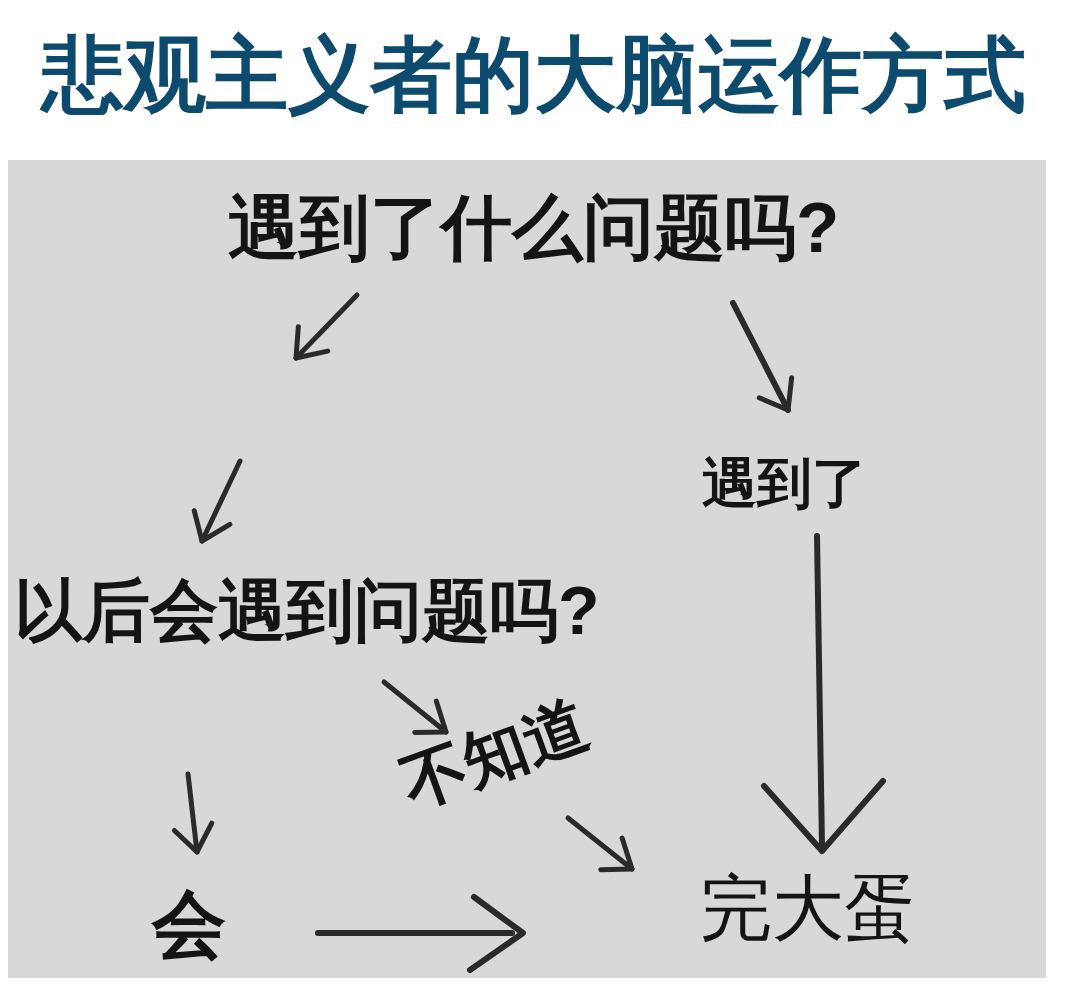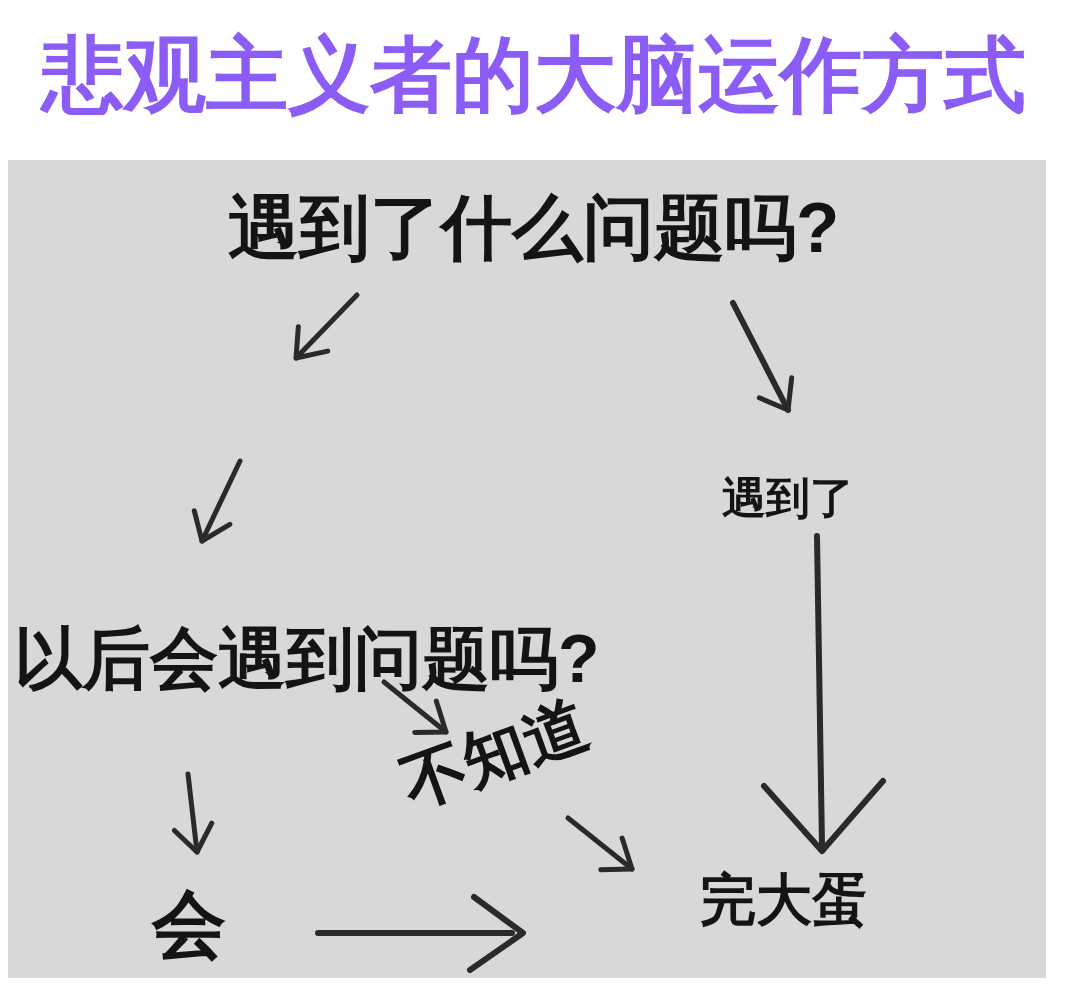--- a/index.html
+++ b/index.html
@@ -17,21 +17,21 @@
   }
   .title {
     position: absolute;
     left: 0;
     top: 28px;
     width: 1068px;
     text-align: center;
     font-size: 82px;
     font-weight: 900;
     line-height: 1.15;
-    color: #8b5cf6;
+    color: #0c4a6e;
     letter-spacing: 0px;
     white-space: nowrap;
   }
   .panel {
     position: absolute;
     left: 8px;
     top: 160px;
     width: 1038px;
     height: 818px;
     background: #d8d8d8;
@@ -46,26 +46,26 @@
   }
   .node {
     position: absolute;
     color: #141414;
     font-weight: 700;
     line-height: 1;
     white-space: nowrap;
   }
   .node-q1        { left: 228px; top: 192px; font-size: 71px; text-align: right; }
   .node-nofornow  { left: 128px; top: 388px; font-size: 68px; }
-  .node-met       { left: 702px; top: 476px; font-size: 44px; margin-left: 20px; }
-  .node-q2        { left: 14px;  top: 624px; font-size: 68px; }
+  .node-met       { left: 702px; top: 456px; font-size: 55px; }
+  .node-q2        { left: 14px;  top: 576px; font-size: 68px; }
   .node-dontknow  { left: 399px; top: 722px; font-size: 64px;
                     transform: rotate(-20deg); transform-origin: 50% 50%; }
   .node-will      { left: 152px; top: 888px; font-size: 74px; }
-  .node-doomed    { left: 700px; top: 872px; font-size: 56px; font-weight: 700; }
+  .node-doomed    { left: 700px; top: 872px; font-size: 72px; font-weight: 400; }
 </style>
 </head>
 <body>
 
 <div class="page">
 
   <div class="title">悲观主义者的大脑运作方式</div>
 
   <div class="panel"></div>
 

